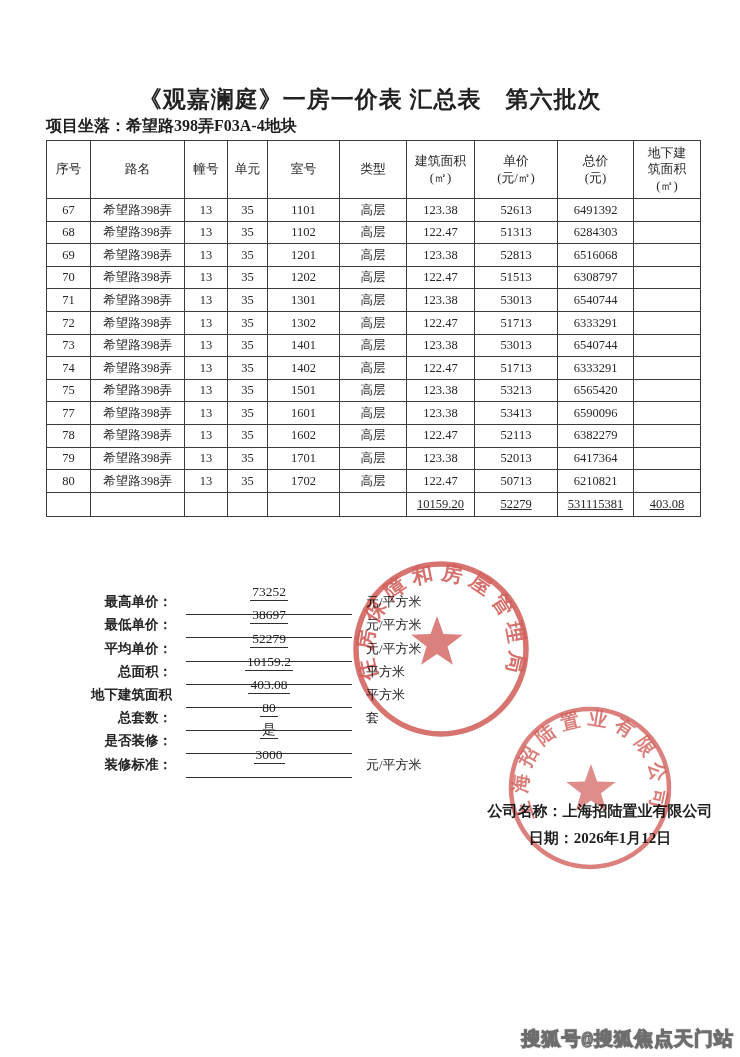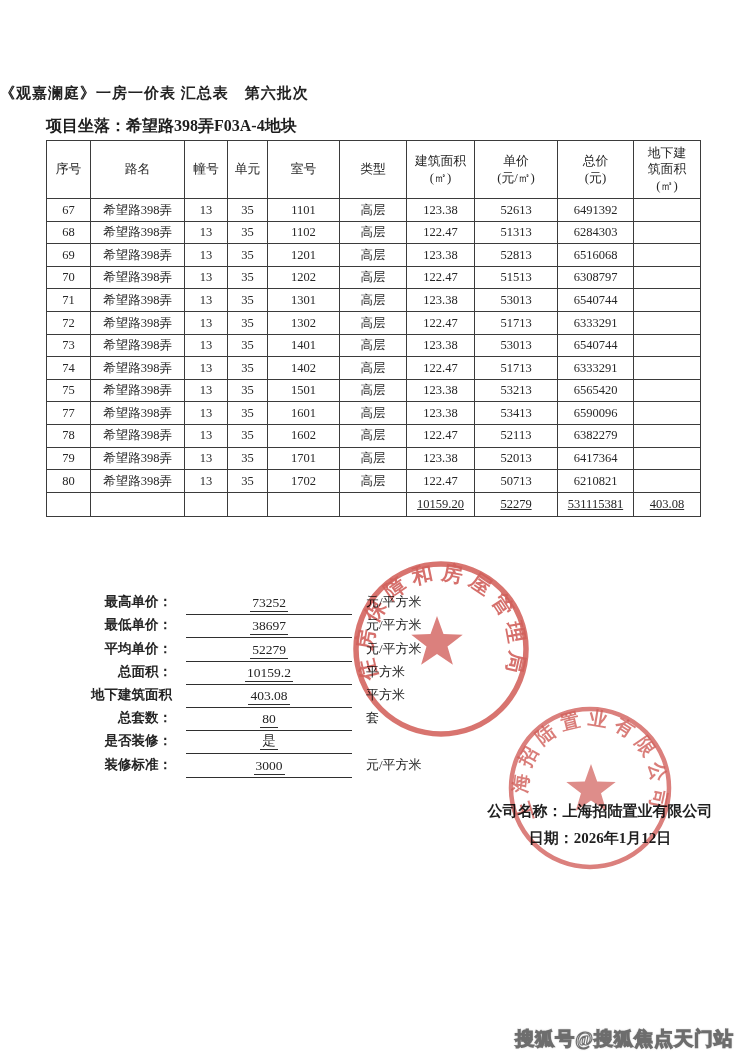--- a/index.html
+++ b/index.html
@@ -6,21 +6,21 @@
   .page{
     position:relative;
     width:740px;height:1057px;
     background:#ffffff;
     overflow:hidden;
     font-family:"Liberation Serif","DejaVu Serif",serif;
     color:#2d2d2d;
   }
   .doc-title{
     position:absolute;left:0;top:84px;width:740px;
-    text-align:left;font-size:15px;font-weight:bold;
+    text-align:center;font-size:23px;font-weight:bold;
     letter-spacing:1px;color:#222;
   }
   .doc-subtitle{
     position:absolute;left:46px;top:116px;
     font-size:16px;font-weight:bold;color:#1e1e1e;
   }
   table.price-table{
     position:absolute;left:46px;top:140px;width:654px;
     border-collapse:collapse;table-layout:fixed;
   }
@@ -38,21 +38,21 @@
     height:21.6px;font-size:12.5px;line-height:1;
   }
   .summary{position:absolute;left:60px;top:592px;width:420px;}
   .summary-row{display:flex;align-items:flex-end;height:23.2px;}
   .summary-label{
     width:112px;text-align:right;font-size:13.5px;font-weight:bold;
     color:#242424;padding-bottom:4px;
   }
   .summary-field{
     width:166px;margin-left:14px;text-align:center;
-    border-bottom:1.5px solid #2f2f2f;padding-bottom:3px;
+    border-bottom:1.5px solid #2f2f2f;padding-bottom:14px;
   }
   .summary-value{
     font-size:13.5px;color:#242424;
     border-bottom:1px solid #2f2f2f;padding:0 2px 1px 2px;
   }
   .summary-unit{
     margin-left:14px;font-size:13px;color:#242424;padding-bottom:4px;
     white-space:nowrap;
   }
   .footer-block{
@@ -66,21 +66,21 @@
   .stamp text{
     font-family:"Liberation Serif","DejaVu Serif",serif;
     font-weight:bold;
   }
   .watermark{
     position:absolute;right:6px;top:1026px;
     font-size:19px;font-weight:bold;letter-spacing:1px;
     color:#ffffff;
     -webkit-text-stroke:1.1px #6d6d6d;
     text-shadow:0 0 2px rgba(100,100,100,.65);
-    font-family:Liberation Serif, serif;
+    font-family:Liberation Mono, monospace;
   }
 </style>
 </head>
 <body>
 
 <div class="page">
 
   <div class="doc-title">《观嘉澜庭》一房一价表 汇总表　第六批次</div>
 
   <div class="doc-subtitle">项目坐落：希望路398弄F03A-4地块</div>

